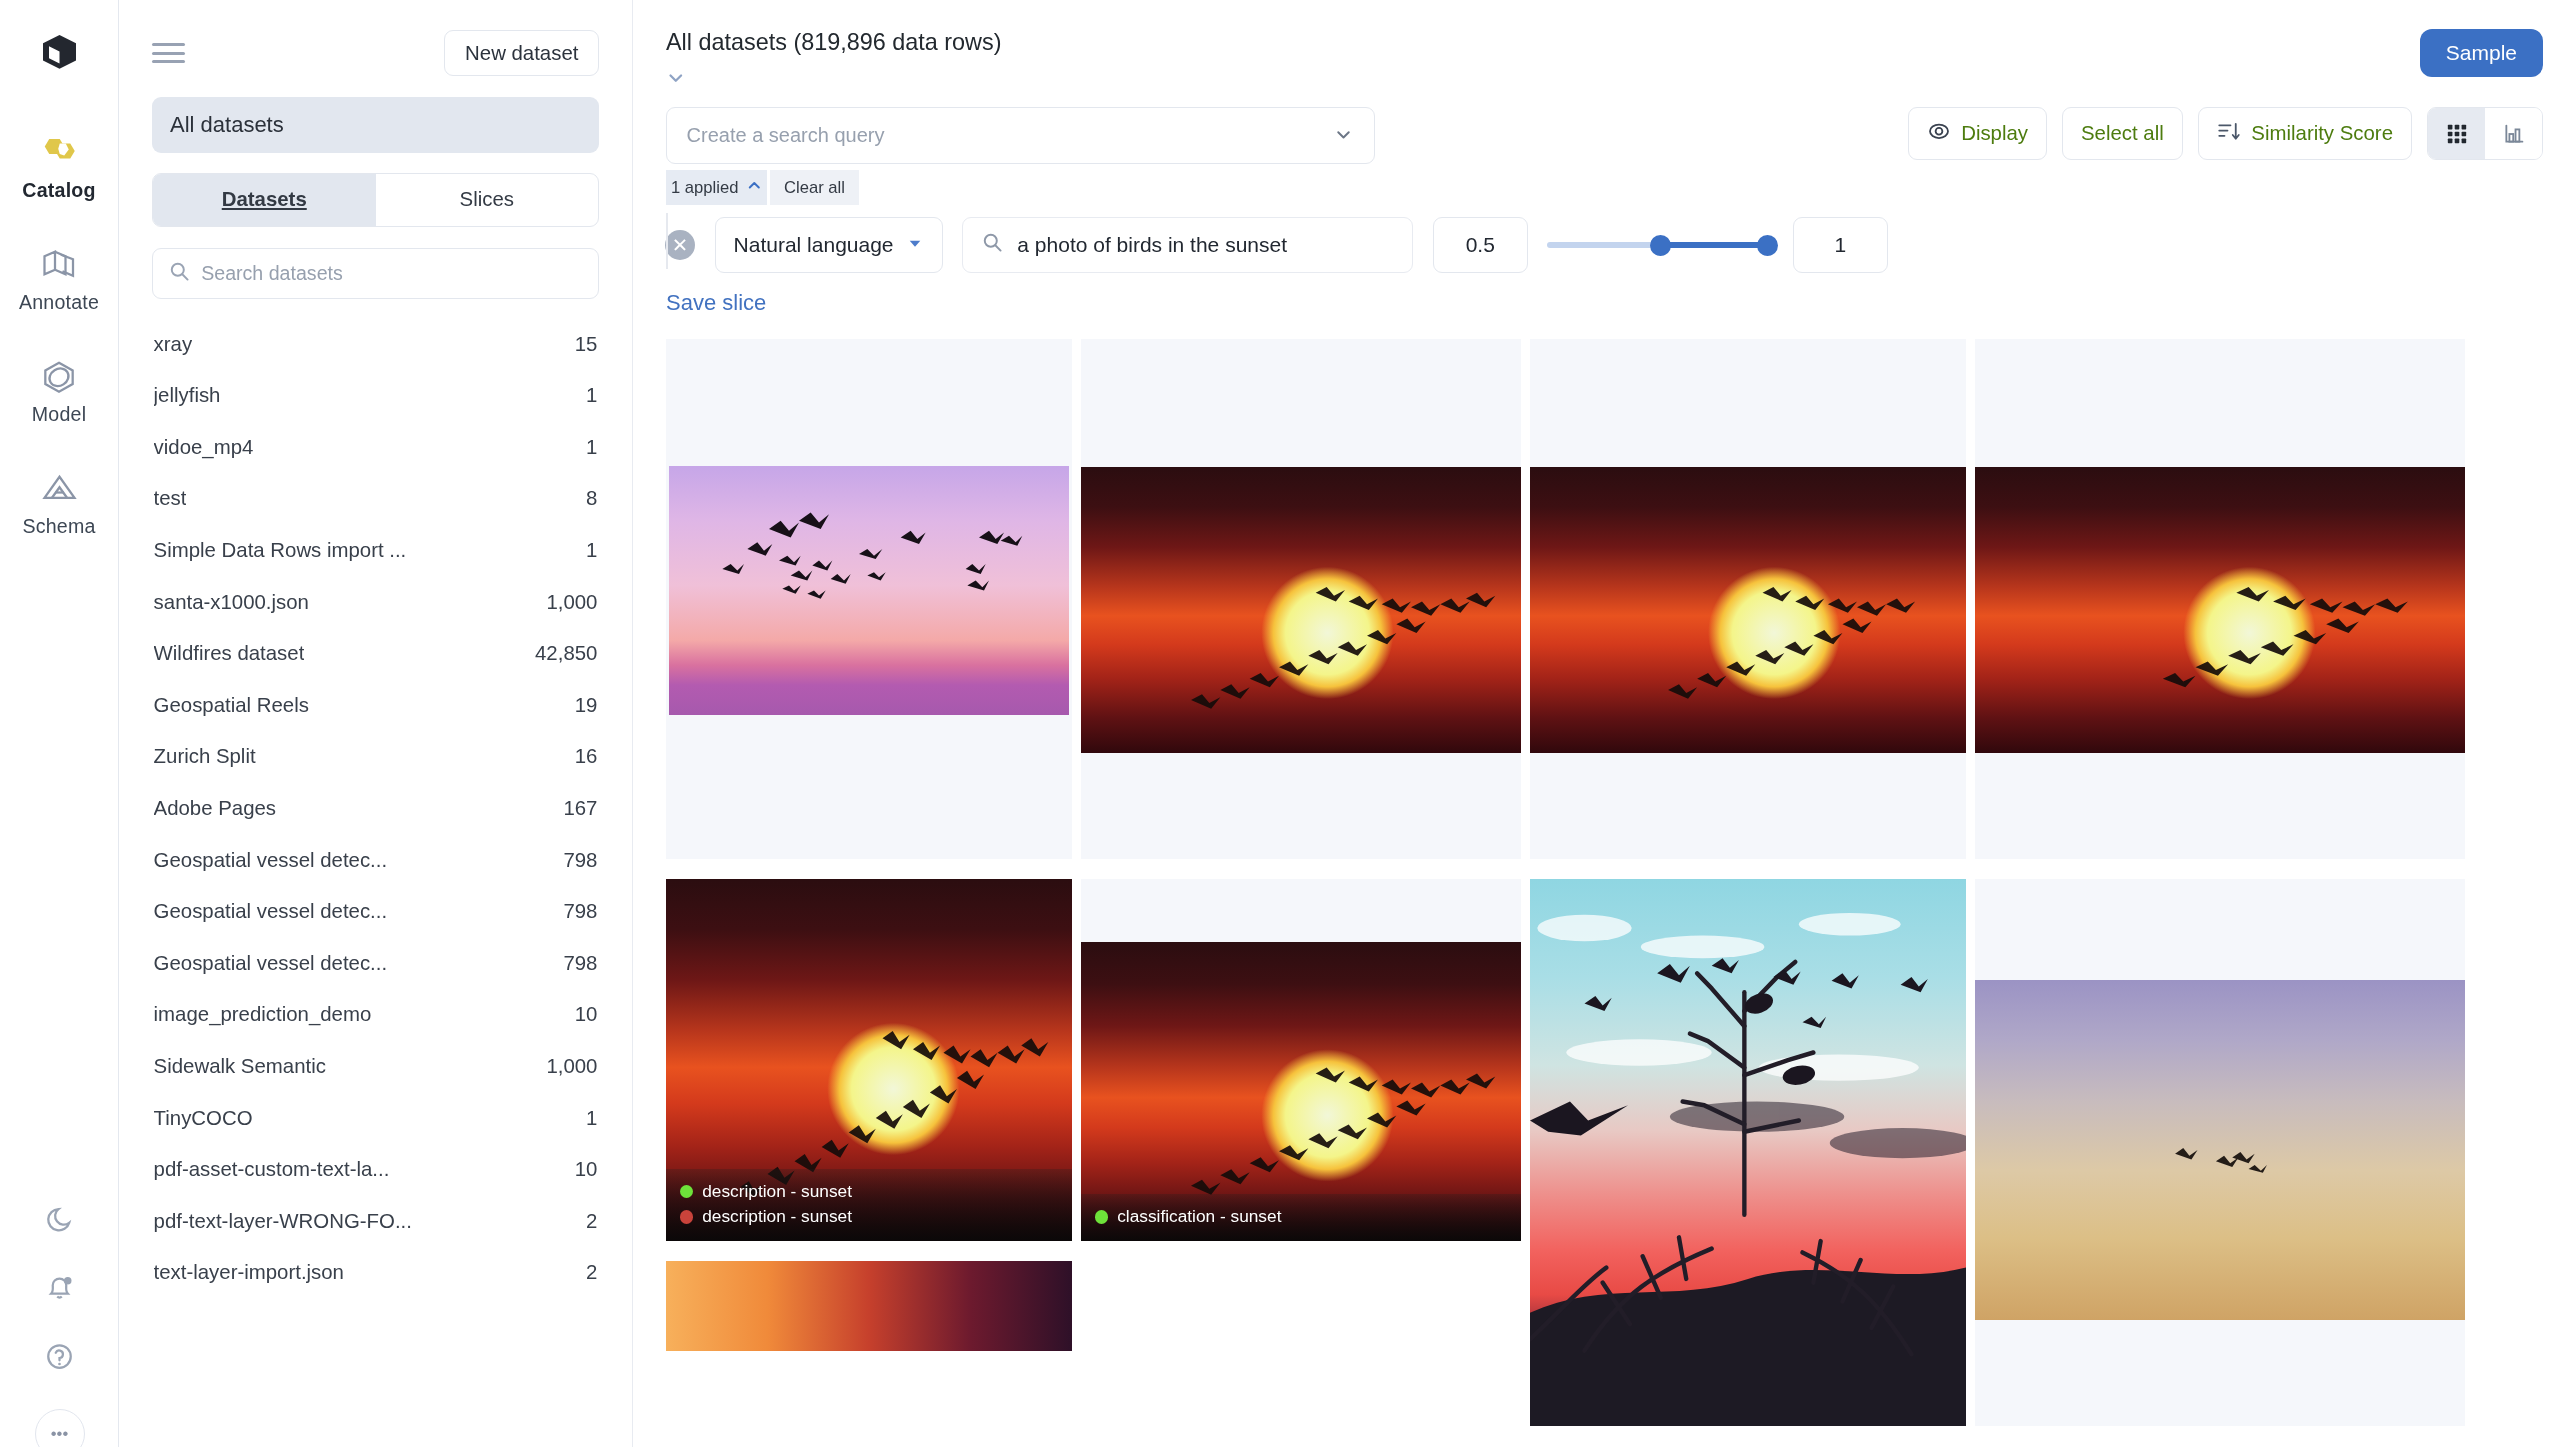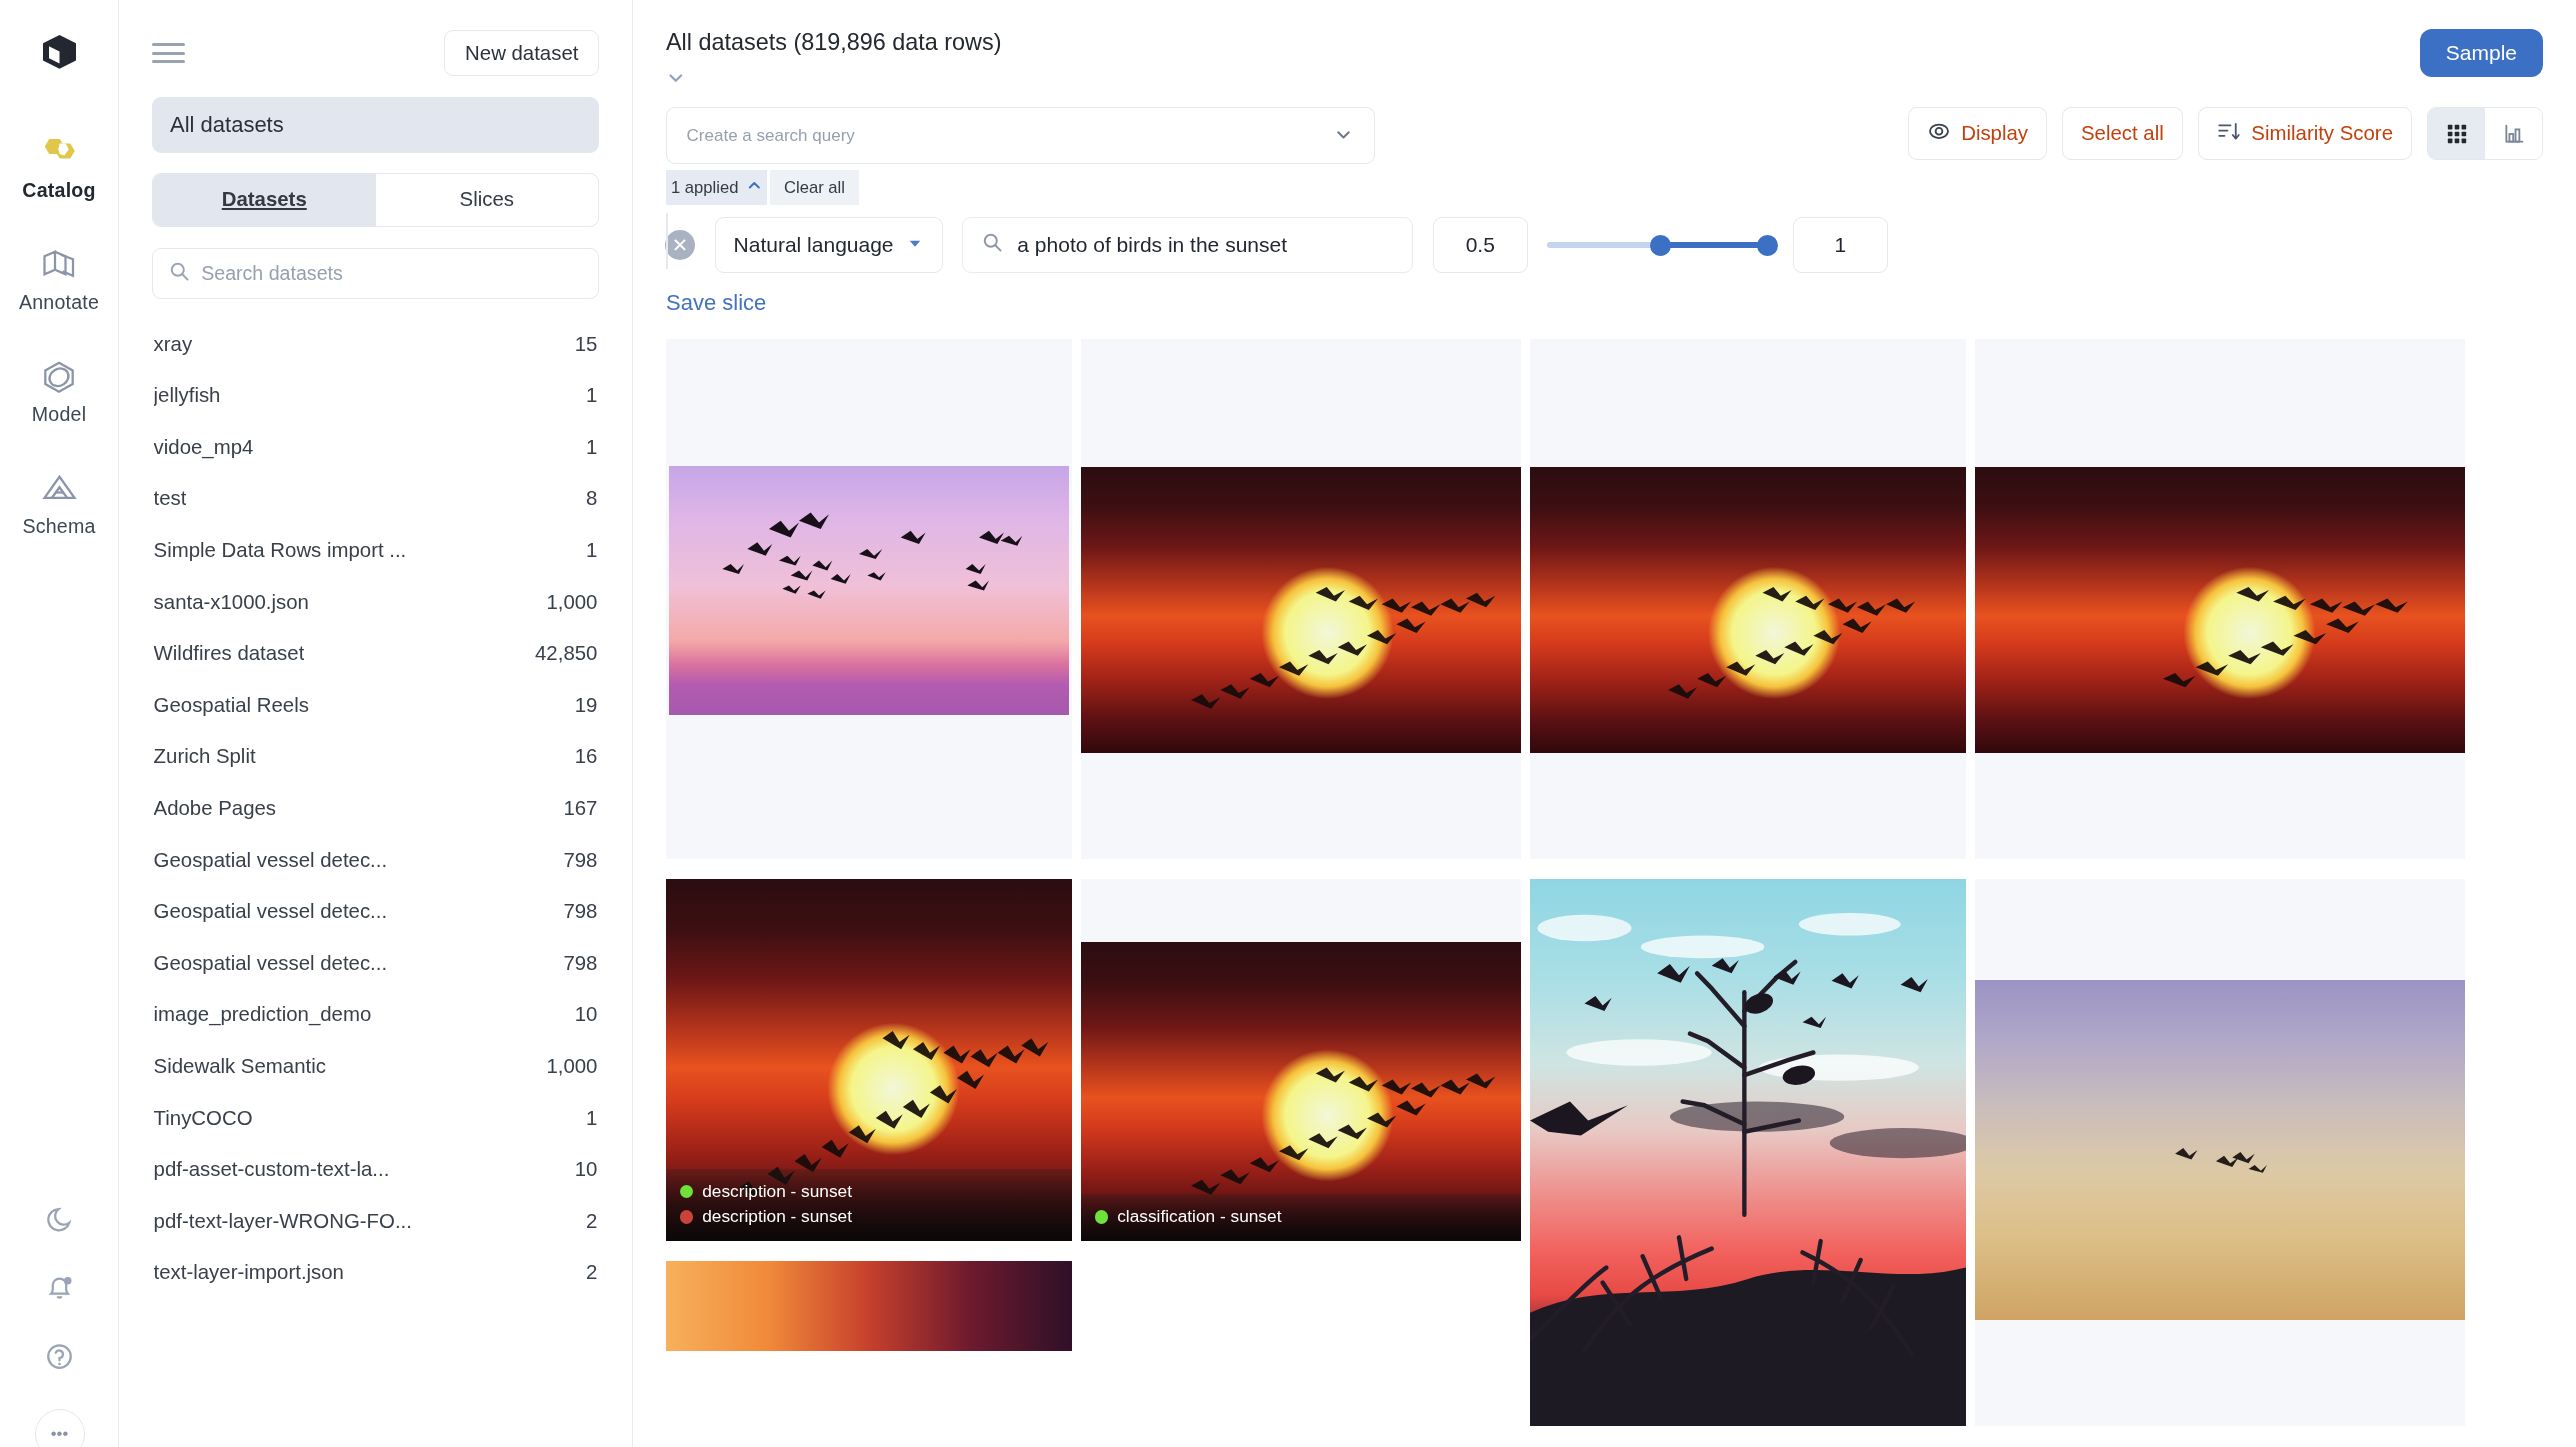--- a/index.html
+++ b/index.html
@@ -90,36 +90,36 @@
     background: #3b70c4; color: #fff; border: none; border-radius: 12px;
     padding: 12px 26px; font-size: 21px; cursor: pointer; font-family: "Liberation Sans", sans-serif;
   }
 
   .query-area { padding: 13.6px 33px 0 33px; display: flex; gap: 22.6px; align-items: flex-start; }
   .query-left { width: 709px; }
   .query-input {
     height: 57px; border: 1.5px solid #e3e7ee; border-radius: 9px; background: #fff;
     display: flex; align-items: center; justify-content: space-between; padding: 0 19.6px; cursor: text;
   }
-  .query-input .ph { font-size: 17px; color: #97a0ae; }
+  .query-input .ph { font-size: 20px; color: #97a0ae; }
   .applied-bar { display: flex; margin-top: 6px; height: 35px; }
   .applied-chip {
     background: #e6ebf3; display: flex; align-items: center; gap: 7.5px;
     padding: 0 5px; font-size: 16.6px; color: #333a44; cursor: pointer;
   }
   .clear-chip {
     background: #eef1f6; display: flex; align-items: center; padding: 0 13.6px;
     font-size: 16.6px; color: #333a44; cursor: pointer; margin-left: 3px;
   }
 
   .toolbar-right { margin-left: auto; display: flex; gap: 15px; align-items: center; }
   .tb-btn {
     border: 1.5px solid #e3e7ee; border-radius: 9px; background: #fff; height: 53px;
     display: flex; align-items: center; gap: 10.6px; padding: 0 18px;
-    font-size: 20.4px; color: #c2410c; cursor: pointer; white-space: nowrap;
+    font-size: 20.4px; color: #4d7c0f; cursor: pointer; white-space: nowrap;
   }
   .view-toggle { display: flex; border: 1.5px solid #e3e7ee; border-radius: 9px; overflow: hidden; height: 53px; }
   .view-toggle > div { width: 57px; display: flex; align-items: center; justify-content: center; cursor: pointer; background: #fff; }
   .view-toggle > div.active { background: #e6eaf1; }
 
   
   .filter-row { display: flex; align-items: center; gap: 19.6px; padding: 12px 33px 0 68px; position: relative; }
   .filter-row::before {
     content: ""; position: absolute; left: 33px; top: 7.5px; bottom: 4.5px; width: 1.5px; background: #e6e9ef;
   }

